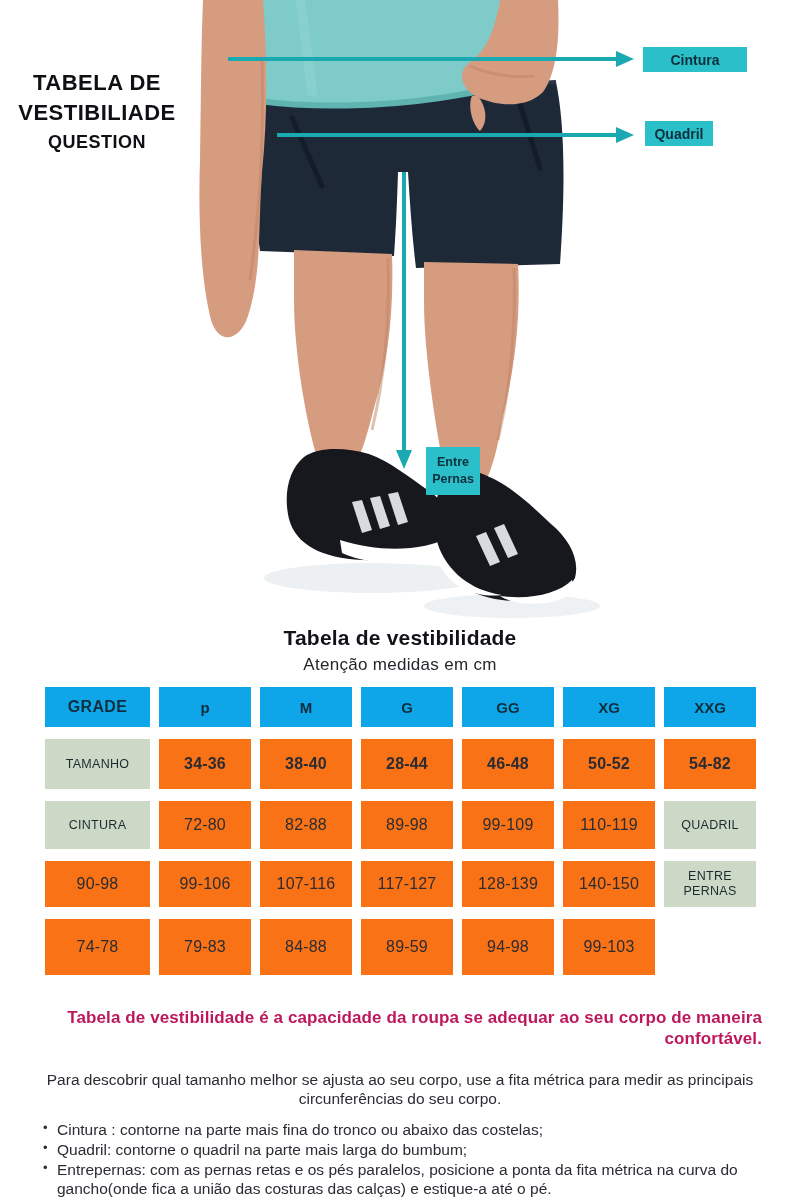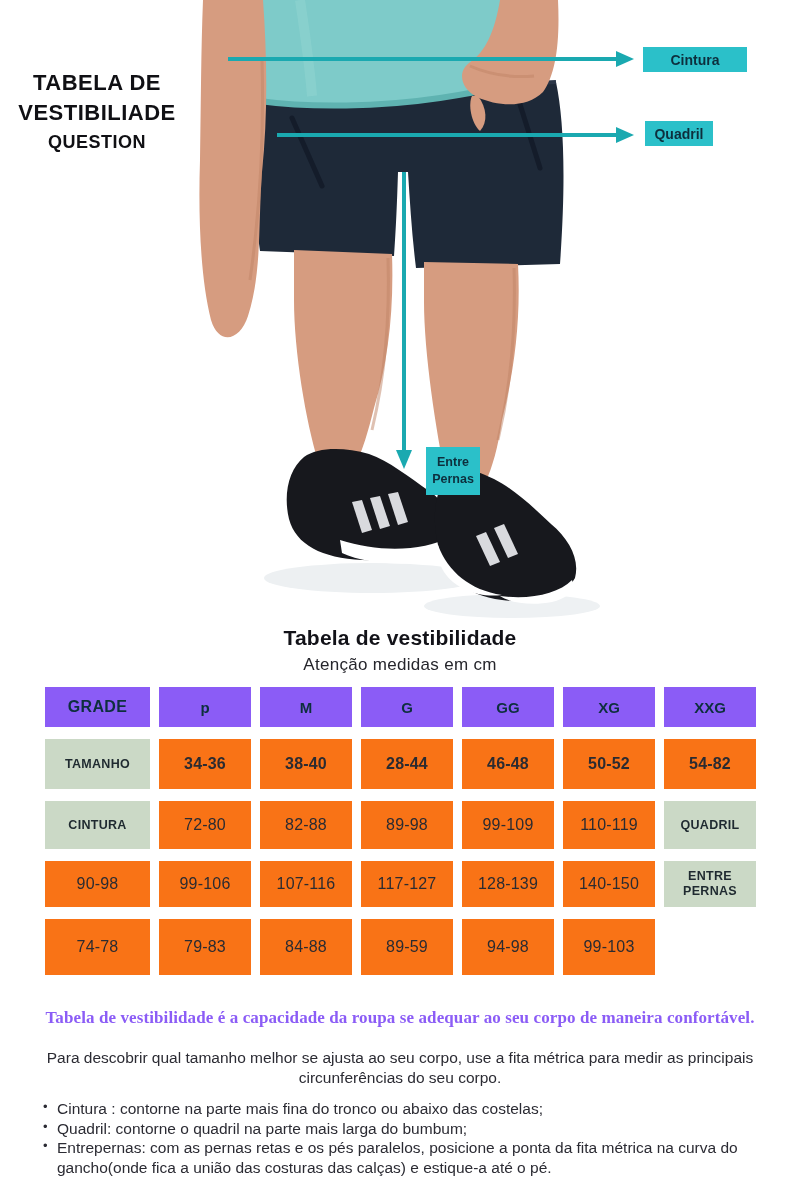--- a/index.html
+++ b/index.html
@@ -23,29 +23,29 @@
   
   .chart-head { text-align:center; }
   .chart-title { font-size:21px; font-weight:bold; color:#121218; margin-top:8px; letter-spacing:.2px; }
   .chart-sub { font-size:17px; color:#26262c; margin-top:5px; letter-spacing:.3px; }
 
   .size-table { margin:12px 44px 0 45px; display:grid;
                 grid-template-columns:105px repeat(6, 1fr);
                 grid-template-rows:40px 50px 48px 46px 56px;
                 column-gap:9px; row-gap:12px; }
   .cell { display:flex; align-items:center; justify-content:center; text-align:center; }
-  .th { background:#8b5cf6; color:#0d2f3d; font-weight:bold; font-size:15px; }
+  .th { background:#0ea5e9; color:#0d2f3d; font-weight:bold; font-size:15px; }
   .th.grade { font-size:16px; letter-spacing:.3px; }
-  .rl { background:#cbd9c6; color:#1f2a30; font-weight:bold; font-size:12.5px; letter-spacing:.3px; padding:0 10px; line-height:15px; }
+  .rl { background:#cbd9c6; color:#1f2a30; font-weight:normal; font-size:12.5px; letter-spacing:.3px; padding:0 10px; line-height:15px; }
   .v  { background:#f97316; color:#2b2b31; font-size:16px; letter-spacing:.2px; }
   .vb { font-weight:bold; }
 
   
-  .note  { margin:32px auto 0; width:724px; text-align:center; font-size:17px; font-weight:bold;
-           color:#8b5cf6; line-height:1.25; letter-spacing:.1px;font-family:Liberation Serif, serif; }
+  .note  { margin:32px auto 0; width:724px; text-align:right; font-size:17px; font-weight:bold;
+           color:#be185d; line-height:1.25; letter-spacing:.1px; }
   .intro { margin:20px auto 0; width:724px; text-align:center; font-size:15.5px; color:#2b2b33; line-height:1.25; }
   .tips  { margin:12px auto 0; width:730px; list-style:none; }
   .tips li { position:relative; padding-left:22px; font-size:15.5px; color:#2b2b33; line-height:1.27; }
   .tips li::before { content:"•"; position:absolute; left:8px; top:0; font-size:13px; color:#2b2b33; }
 </style>
 </head>
 <body>
 
 <div class="hero">
 

